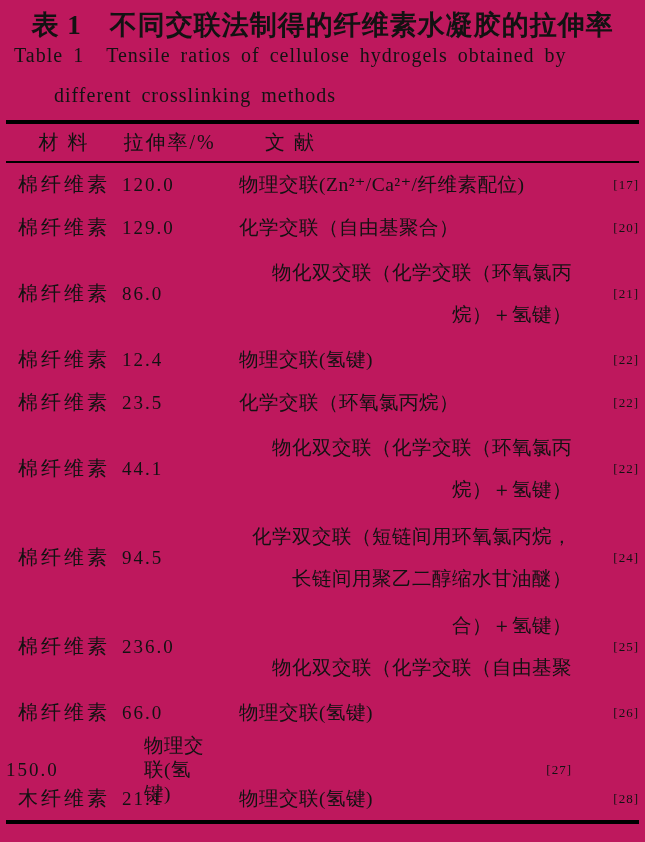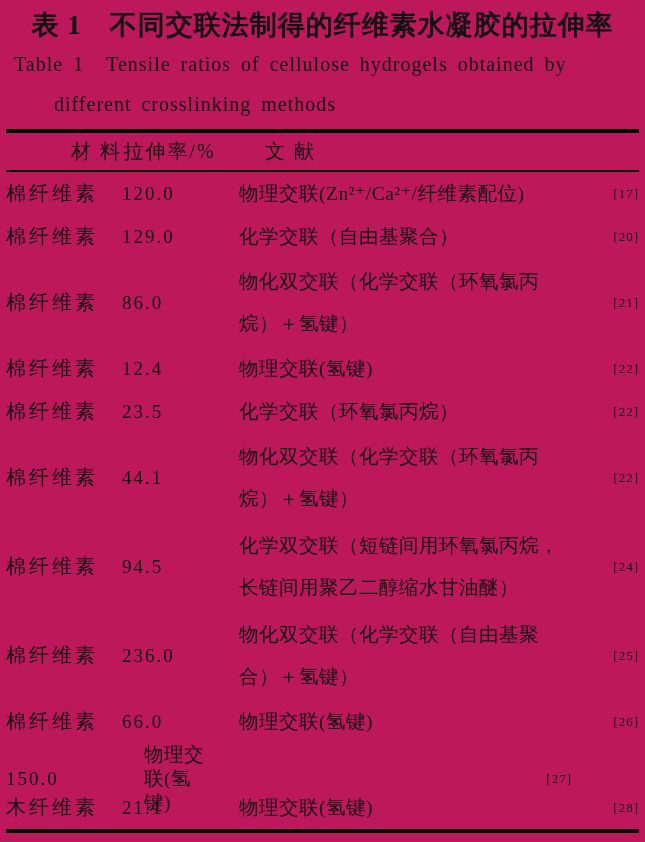--- a/index.html
+++ b/index.html
@@ -19,21 +19,21 @@
     font-weight:bold;
     font-size:27px;
     line-height:34px;
     letter-spacing:1px;
     white-space:pre;
   }
   .caption-en-line1{
     display:flex;
     gap:22px;
     padding-left:14px;
-    margin-top:9px;
+    margin-top:0;
     font-size:20px;
     line-height:26px;
     letter-spacing:1px;
     word-spacing:4px;
   }
   .caption-en-line2{
     padding-left:54px;
     margin-top:14px;
     font-size:20px;
     line-height:26px;
@@ -46,30 +46,30 @@
   .grid-row{
     display:grid;
     grid-template-columns:116px 95px 355px 67px;
     align-items:center;
   }
   .hdr{height:37px;font-size:20px;}
   .hdr .cell{letter-spacing:2px;}
   .row.single{height:43px;}
   .row.double{height:89px;}
   .cell{box-sizing:border-box;}
-  .c-mat{font-size:20px;letter-spacing:3px;}
+  .c-mat{text-align:center;font-size:20px;letter-spacing:3px;}
   .c-val{text-align:left;font-size:19px;letter-spacing:2px;}
   .c-method{padding-left:22px;font-size:19.5px;letter-spacing:0.5px;}
-  .row.double .c-method .mline{line-height:42px;}
+  .row.double .c-method .mline{line-height:42px;text-align:right;}
   .row.single .c-method .mline{line-height:24px;}
   .c-ref{text-align:right;font-size:13px;letter-spacing:1px;}
   .h-method{text-align:center;}
   .h-val{text-align:center;}
   .h-ref{text-align:left;margin-left:48px;}
-  .h-mat{text-align:right;}
+  .h-mat{text-align:center;}
 </style>
 </head>
 <body>
 
 <div class="page">
 
   <div class="caption-zh">表 1　不同交联法制得的纤维素水凝胶的拉伸率</div>
 
   <div class="caption-en-line1">
     <span>Table 1</span>
@@ -151,22 +151,22 @@
         <div class="mline">化学双交联（短链间用环氧氯丙烷，</div>
         <div class="mline">长链间用聚乙二醇缩水甘油醚）</div>
       </div>
       <div class="cell c-ref">[24]</div>
     </div>
 
     <div class="grid-row row double">
       <div class="cell c-mat">棉纤维素</div>
       <div class="cell c-val">236.0</div>
       <div class="cell c-method">
+        <div class="mline">合）＋氢键）</div>
         <div class="mline">物化双交联（化学交联（自由基聚</div>
-        <div class="mline">合）＋氢键）</div>
       </div>
       <div class="cell c-ref">[25]</div>
     </div>
 
     <div class="grid-row row single">
       <div class="cell c-mat">棉纤维素</div>
       <div class="cell c-val">66.0</div>
       <div class="cell c-method">
         <div class="mline">物理交联(氢键)</div>
       </div>

